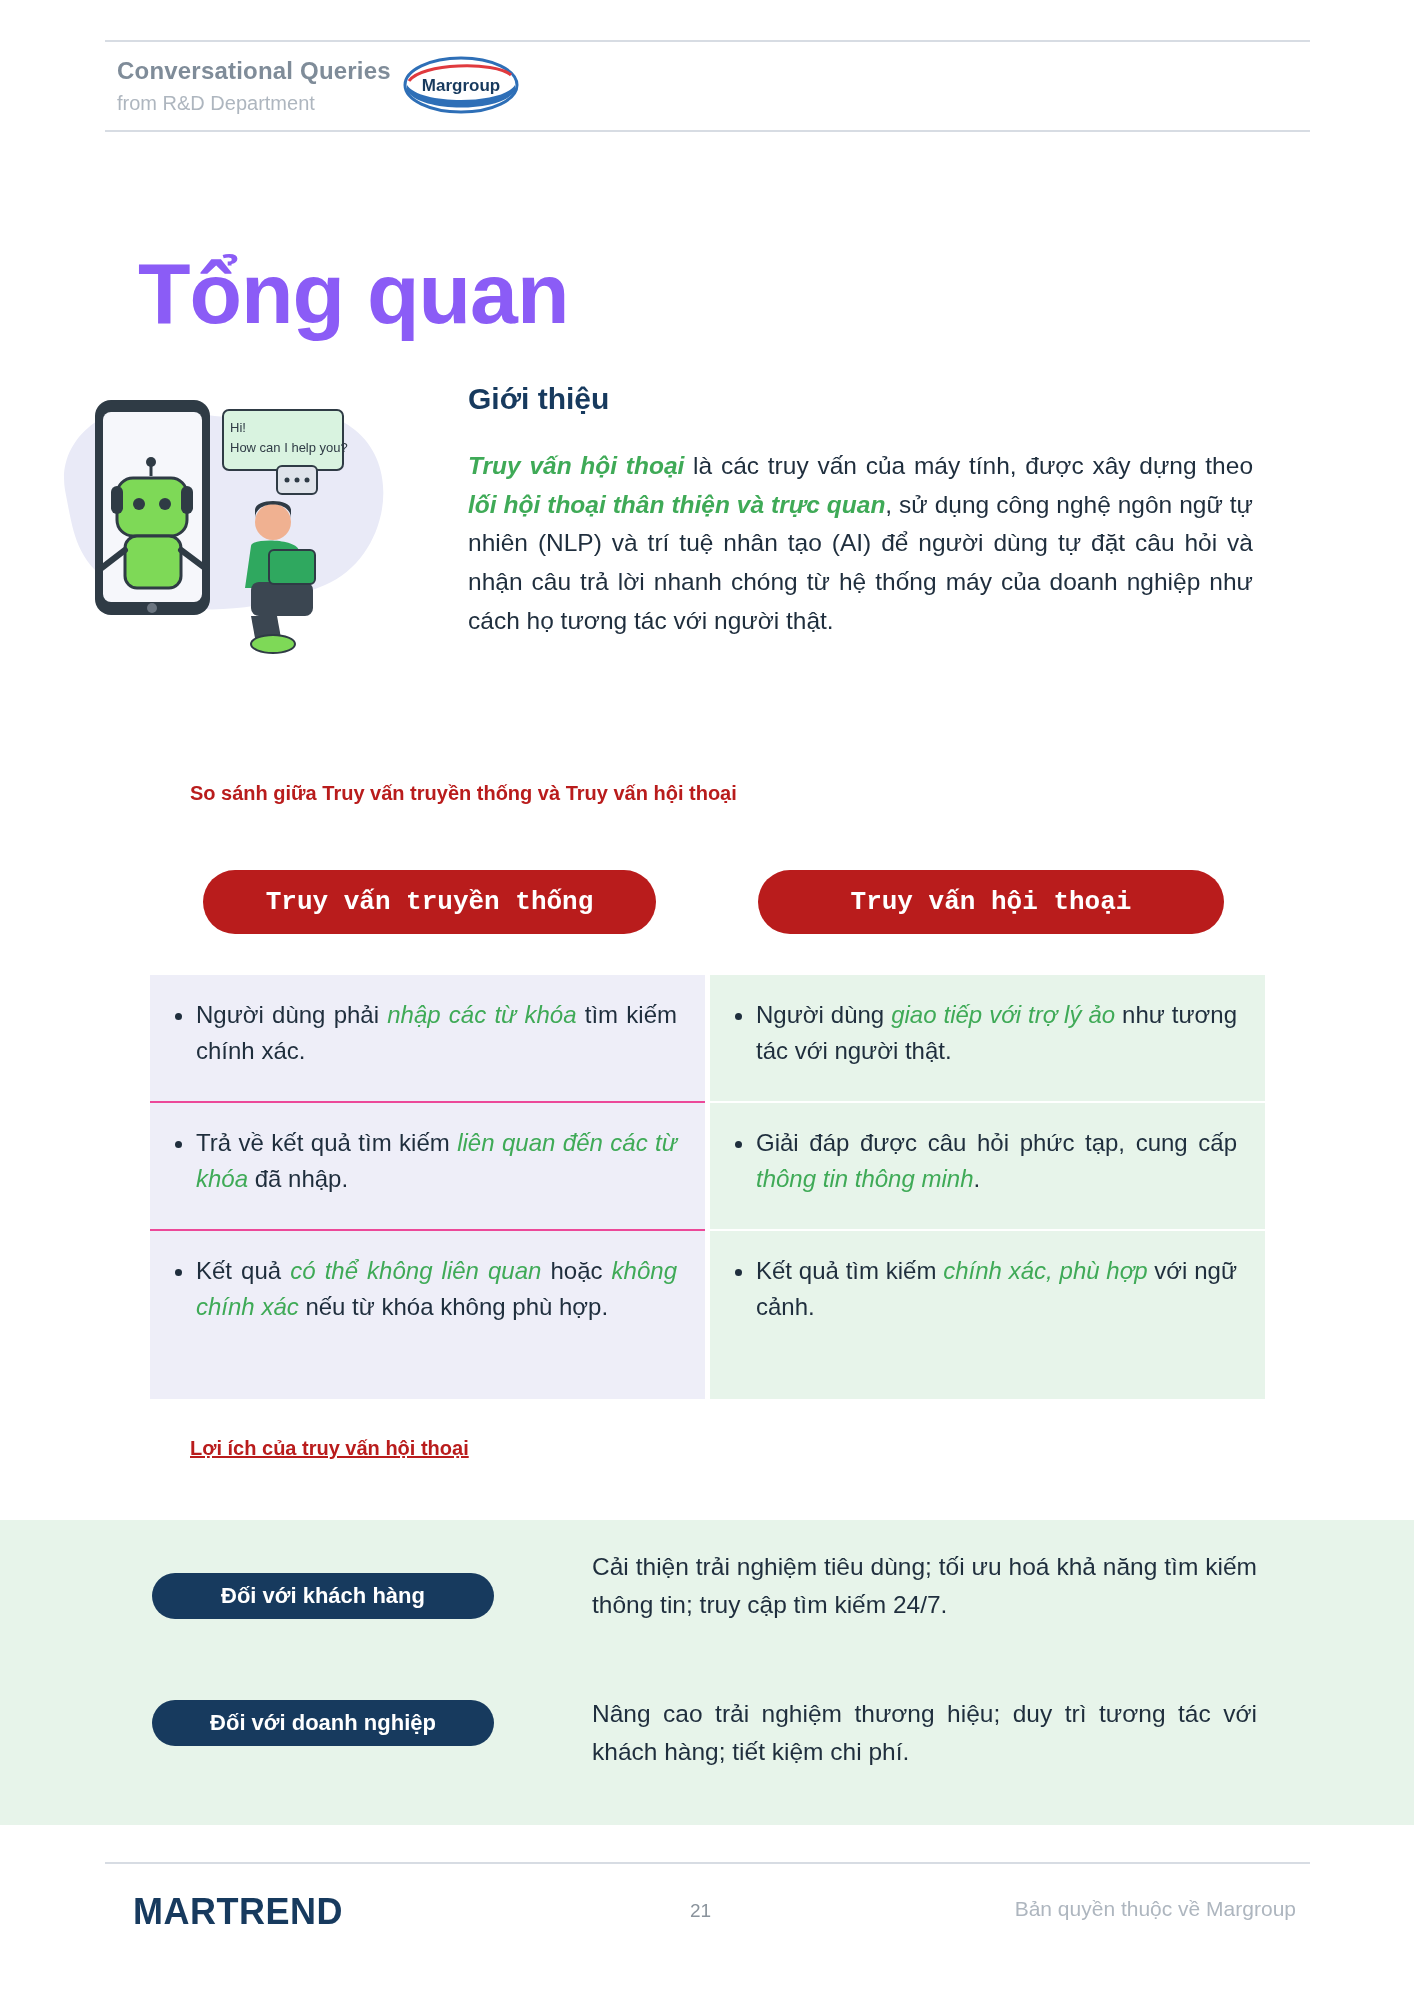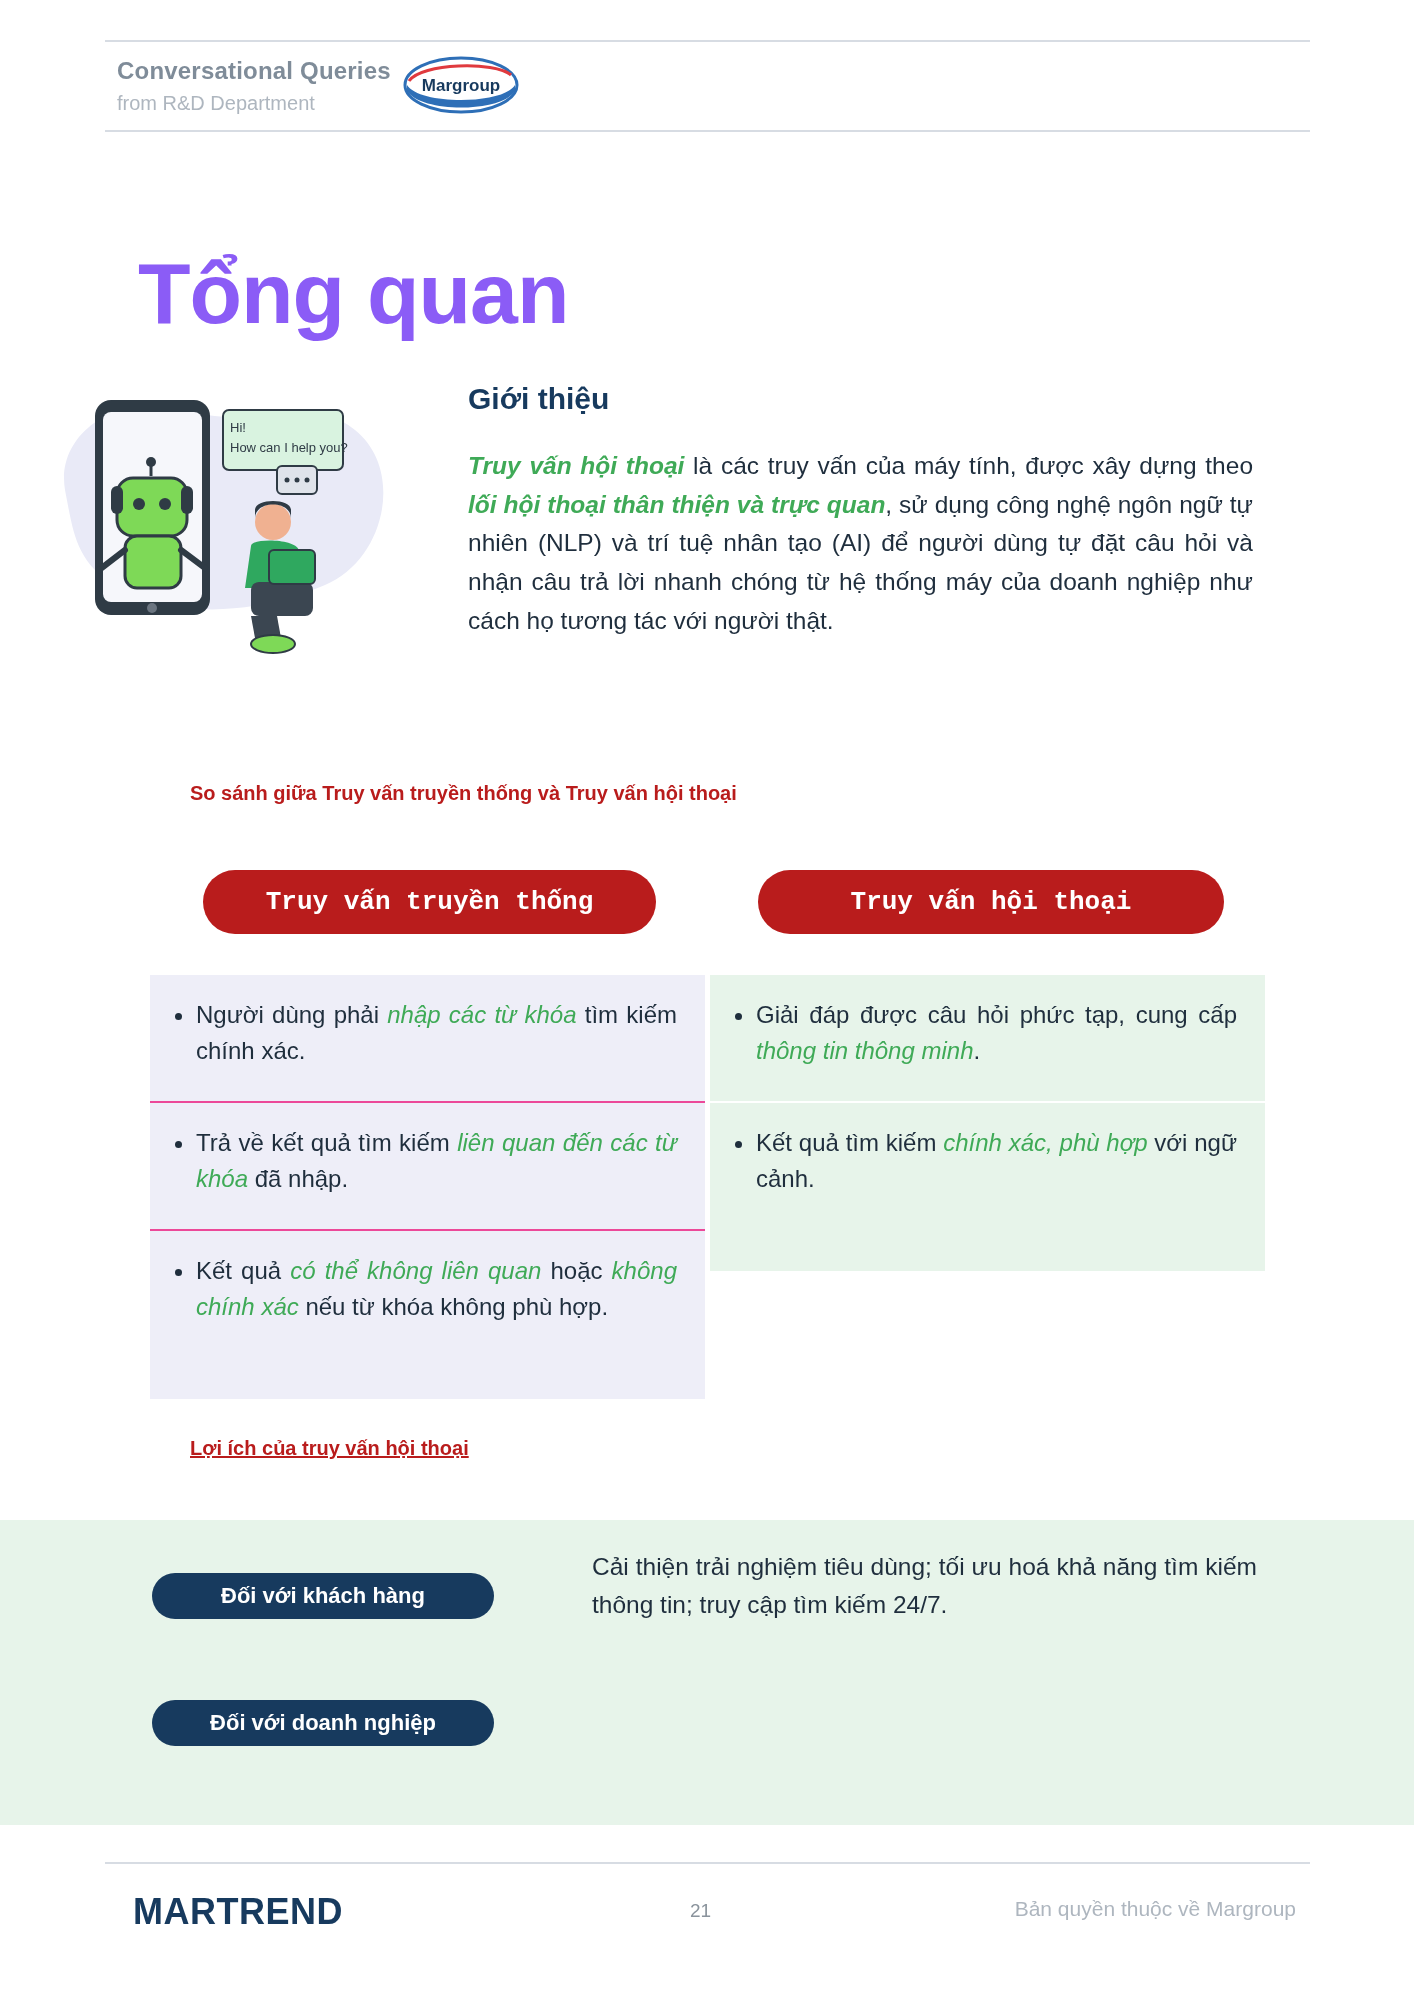--- a/index.html
+++ b/index.html
@@ -334,37 +334,45 @@
         <span>Kết quả </span><span class="green-italic-l">có thể không liên quan</span><span> hoặc </span><span class="green-italic-l">không chính xác</span><span> nếu từ khóa không phù hợp.</span>
       </li>
         </ul>
     </div>
   </div>
 
   <div class="col" id="col-right">
     <div class="cell">
       <ul>
           <li>
+        <span>Người dùng </span><span class="green-italic-l">giao tiếp với trợ lý ảo</span><span> như tương tác với người thật.</span>
+      </li>
+        </ul>
+    </div>
+    <div class="cell">
+      <ul>
+          <li>
         <span>Giải đáp được câu hỏi phức tạp, cung cấp </span><span class="green-italic-l">thông tin thông minh</span><span>.</span>
       </li>
         </ul>
     </div>
     <div class="cell tall">
       <ul>
           <li>
         <span>Kết quả tìm kiếm </span><span class="green-italic-l">chính xác, phù hợp</span><span> với ngữ cảnh.</span>
       </li>
         </ul>
     </div>
   </div>
 
   <div class="sec-head" id="benefit-head">Lợi ích của truy vấn hội thoại</div>
   <div class="benefit-band"></div>
   <div class="tag" id="tag-customer">Đối với khách hàng</div>
   <div class="tag" id="tag-business">Đối với doanh nghiệp</div>
   <div class="benefit-text" id="benefit-text-1">Cải thiện trải nghiệm tiêu dùng; tối ưu hoá khả năng tìm kiếm thông tin; truy cập tìm kiếm 24/7.</div>
+  <div class="benefit-text" id="benefit-text-2">Nâng cao trải nghiệm thương hiệu; duy trì tương tác với khách hàng; tiết kiệm chi phí.</div>
 
   <div class="footer-rule"></div>
   <div class="footer-brand">MARTREND</div>
   <div class="footer-page">21</div>
   <div class="footer-copy">Bản quyền thuộc về Margroup</div>
 
 </div>
 
 </body></html>

